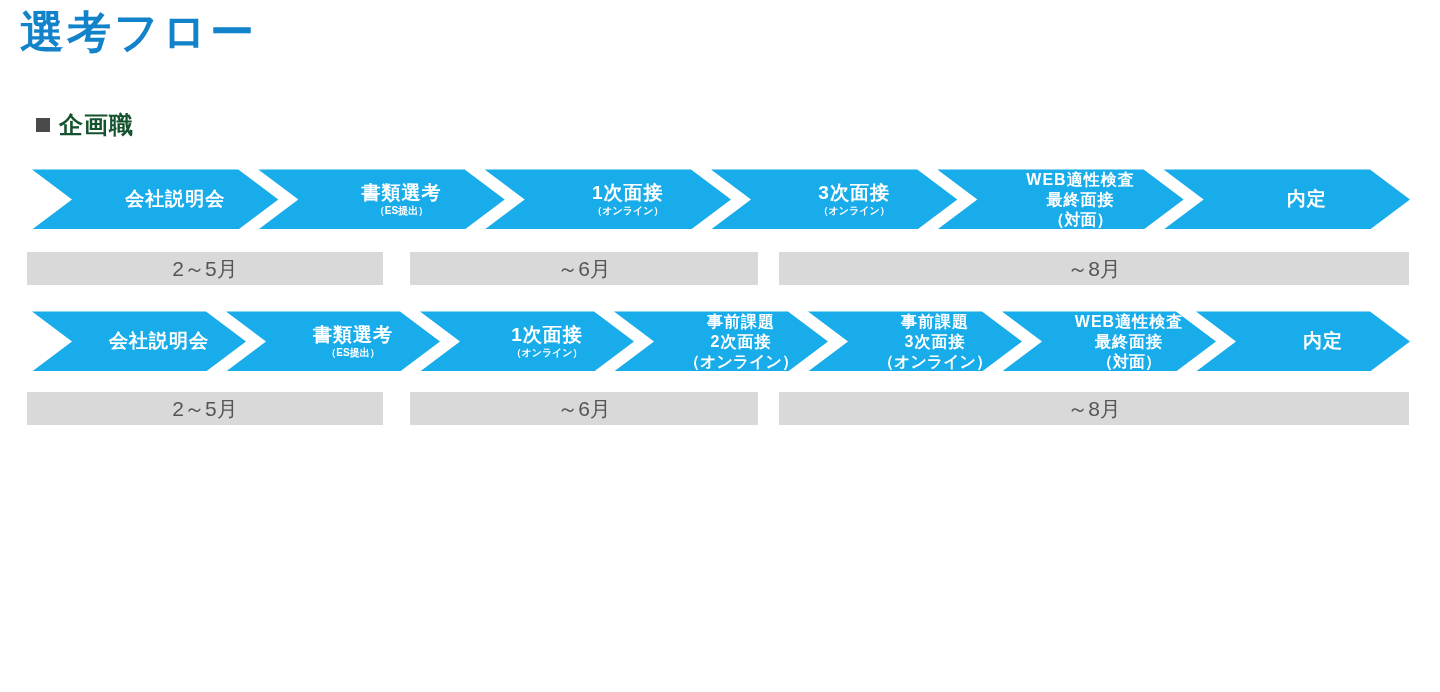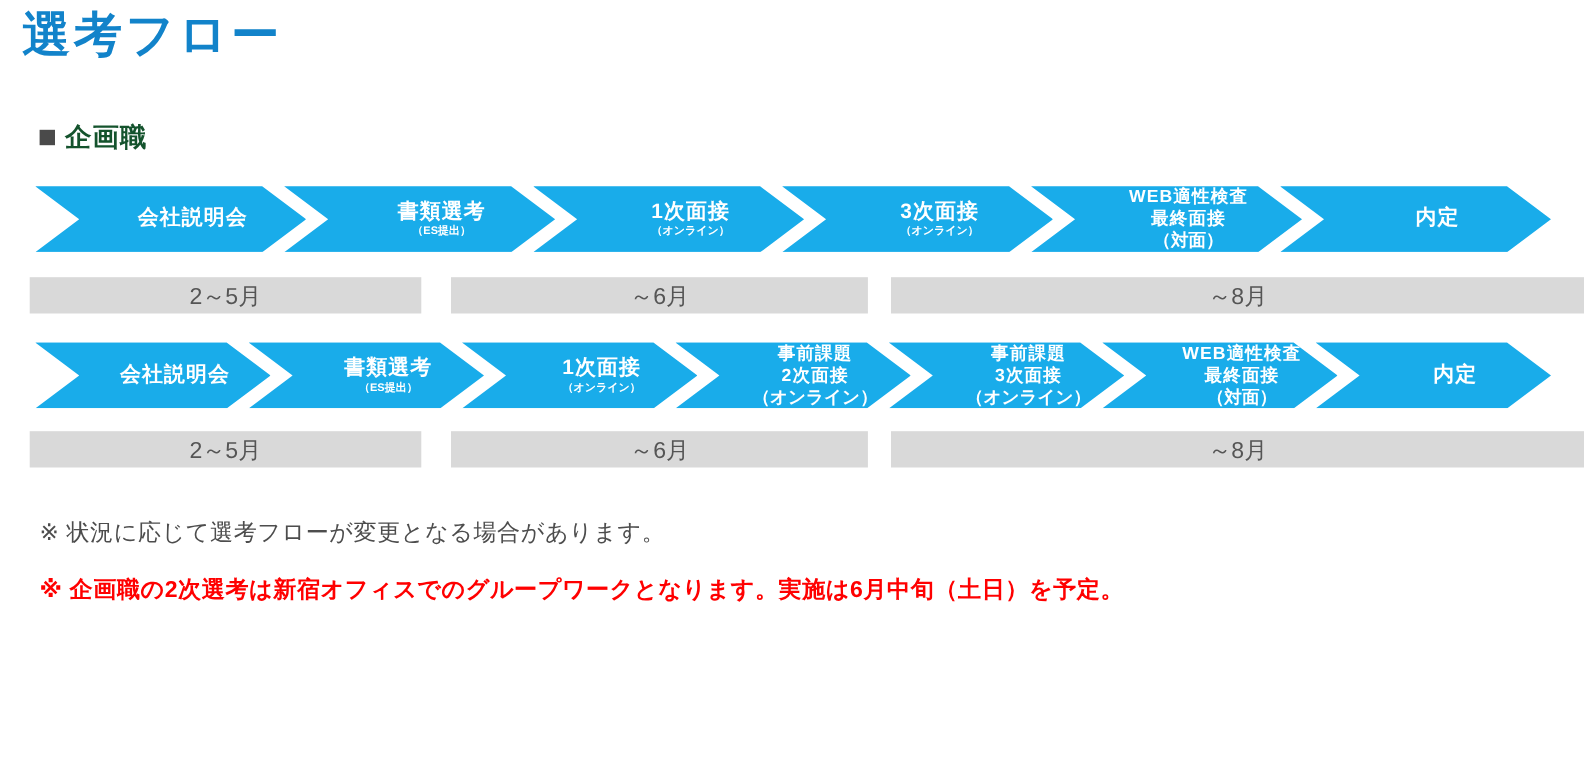--- a/index.html
+++ b/index.html
@@ -32,21 +32,21 @@
   .step .line-sub  { font-size:10px; font-weight:bold; line-height:1.25; }
   .step.lines-3 .line-main { font-size:16px; line-height:1.25; }
   .step.lines-3 .line-sub  { font-size:16px; line-height:1.2; }
 
   .timeline-row { display:flex; height:33px; }
   .tl-1 { margin-top:23px; }
   .tl-2 { margin-top:21px; }
   .tl-bar { background:#d9d9d9; height:33px; display:flex; align-items:center; justify-content:center;
     color:#555555; font-size:21px; }
   .tl-bar.b0 { margin-left:27px; width:356px; }
-  .tl-bar.b1 { margin-left:27px; width:380px; }
+  .tl-bar.b1 { margin-left:27px; width:348px; }
   .tl-bar.b2 { margin-left:21px; width:630px; }
 
   .notes { margin:46px 0 0 36px; }
   .note { font-size:21px; color:#4d4d4d; line-height:1.3; letter-spacing:0.5px; }
   .note.emphasis { color:#ff0000; font-weight:bold; margin-top:24px; }
 </style>
 </head>
 <body>
 
 <div class="page">
@@ -116,17 +116,13 @@
         <div class="step lines-1">
           <div class="line-main">内定</div>
         </div>
       </div>
       <div class="timeline-row tl-2">
         <div class="tl-bar b0">2～5月</div>
         <div class="tl-bar b1">～6月</div>
         <div class="tl-bar b2">～8月</div>
       </div>
     </div>
-  <div id="notes" class="notes">
-      <div class="note">※ 状況に応じて選考フローが変更となる場合があります。</div>
-      <div class="note emphasis">※ 企画職の2次選考は新宿オフィスでのグループワークとなります。実施は6月中旬（土日）を予定。</div>
-    </div>
 </div>
 
 </body></html>

